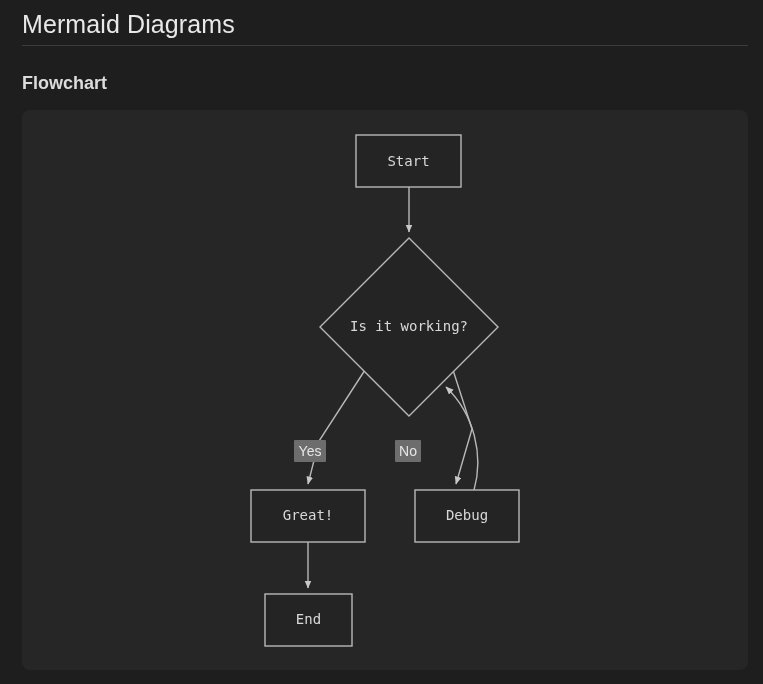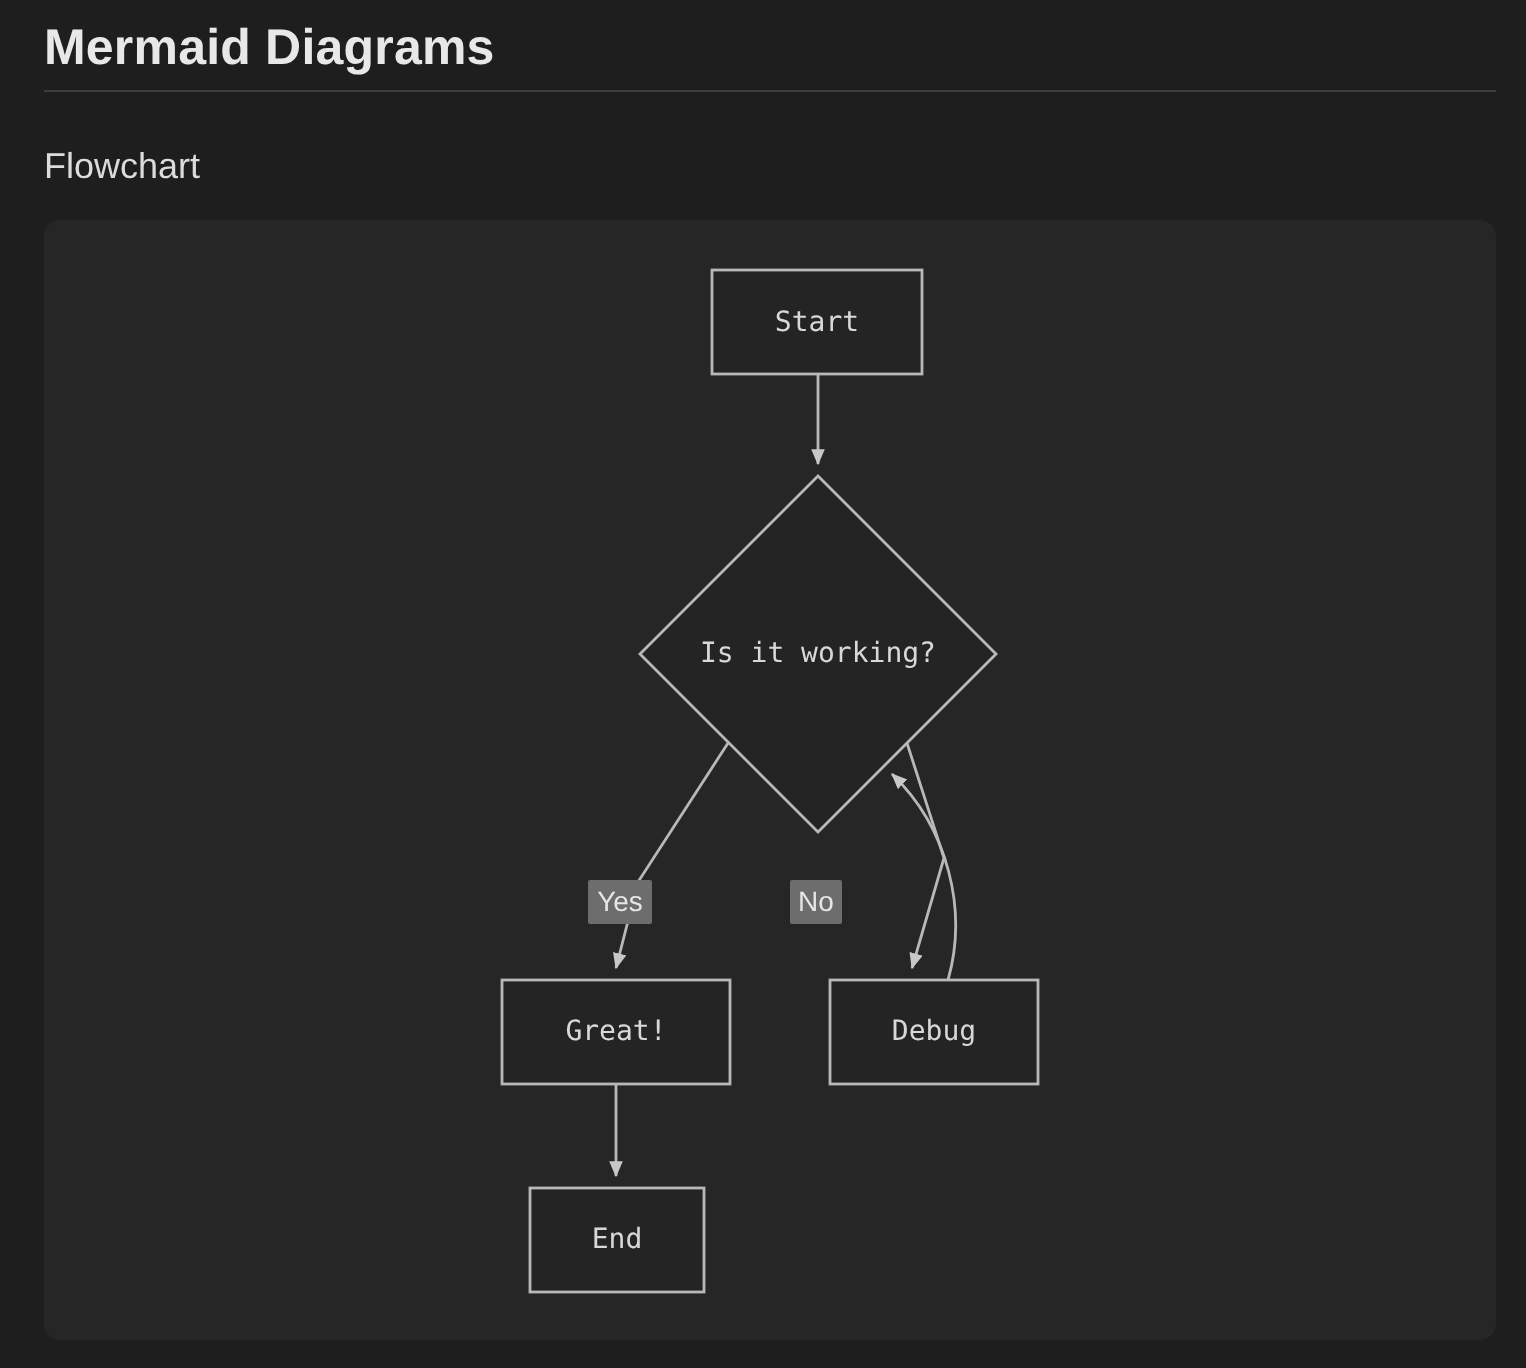--- a/index.html
+++ b/index.html
@@ -19,40 +19,40 @@
     width: 763px;
     height: 684px;
     box-sizing: border-box;
     padding: 0;
   }
   .page-title {
     position: absolute;
     left: 22px;
     top: 8px;
     font-size: 25px;
-    font-weight: 700;
+    font-weight: 400;
     color: #e8e8e8;
     letter-spacing: 0.1px;
     line-height: 32px;
     margin: 0;
   }
   .title-divider {
     position: absolute;
     left: 22px;
     top: 45px;
     width: 726px;
     height: 1px;
     background: #3c3c3c;
   }
   .section-title {
     position: absolute;
     left: 22px;
     top: 70px;
     font-size: 18px;
-    font-weight: 400;
+    font-weight: 700;
     color: #dcdcdc;
     line-height: 26px;
     margin: 0;
   }
   .diagram-card {
     position: absolute;
     left: 22px;
     top: 110px;
     width: 726px;
     height: 560px;

